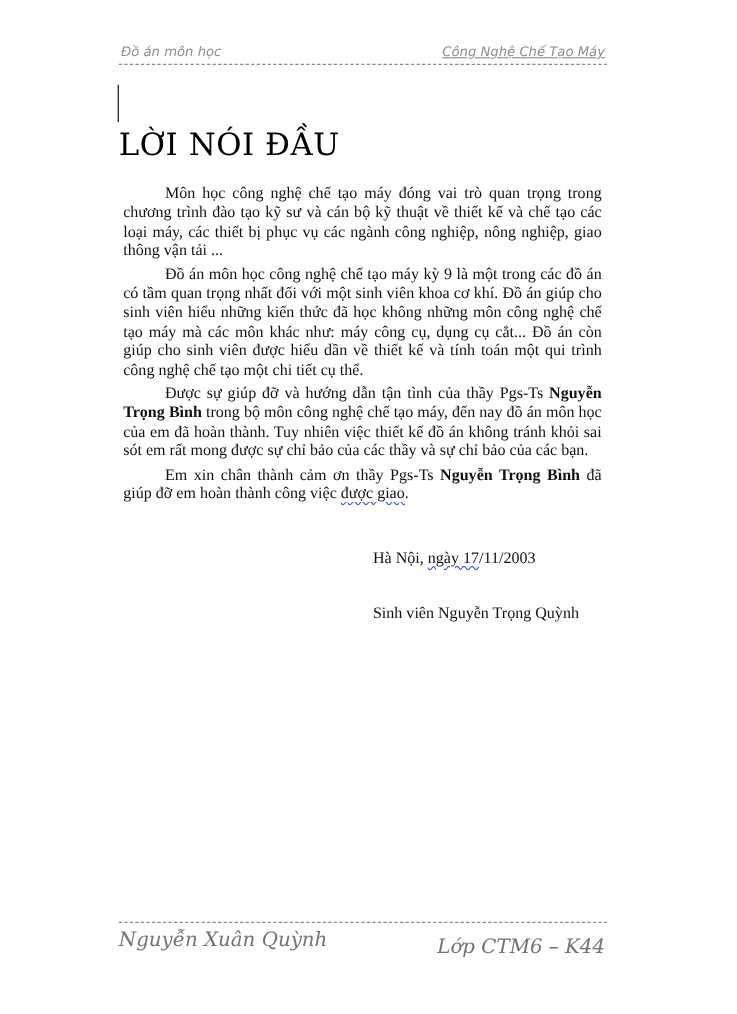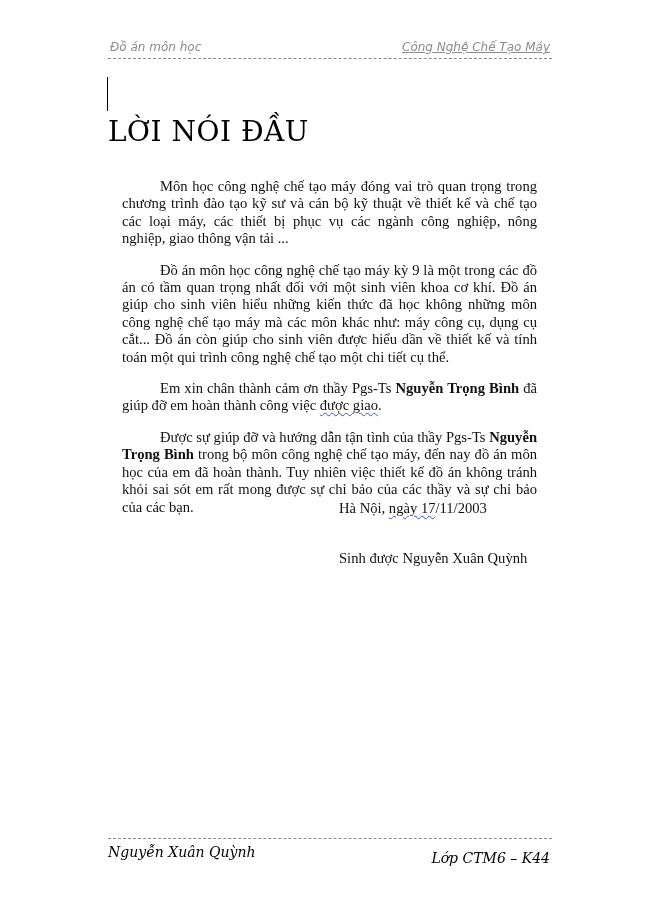--- a/index.html
+++ b/index.html
@@ -20,35 +20,35 @@
       position: absolute; left: 108px; top: 115px;
       font-family: "DejaVu Serif", serif; font-weight: normal; font-size: 28px; color: #000;
       letter-spacing: 0.5px;
     }
 
     .body-text {
       position: absolute; left: 108px; top: 164px; width: 443px;
       font-family: "Liberation Serif", serif; font-size: 14.6px; line-height: 17.4px; color: #111;
       text-align: justify;
     }
-    .body-text p { margin: 14px; text-indent: 38px; }
+    .body-text p { margin: 4px; text-indent: 38px; }
     .body-text b { font-weight: bold; }
     .squiggle { text-decoration: underline wavy #3b4fd6; text-decoration-thickness: 1px; text-underline-offset: 2px; }
 
     .signature {
       position: absolute; left: 339px;
       font-family: "Liberation Serif", serif; font-size: 14.6px; color: #111;
     }
     .sig-date { top: 500px; }
     .sig-name { top: 550px; }
 
     .footer {
       position: absolute; left: 108px; top: 838px; width: 444px; height: 30px;
       border-top: 1px dashed #8a8a8a;
-      font-family: "DejaVu Serif", serif; font-style: italic; font-size: 14px; color: #000000;
+      font-family: "DejaVu Serif", serif; font-style: italic; font-size: 18px; color: #737373;
     }
     .footer .left { position: absolute; left: 0; top: 5px; }
     .footer .right { position: absolute; right: 2px; top: 11px; }
   </style>
 </head>
 <body>
 
 <div class="page">
 
   <div class="header">
@@ -56,26 +56,26 @@
     <span class="right">Công Nghệ Chế Tạo Máy</span>
   </div>
 
   <div class="cursor"></div>
 
   <div class="title">LỜI NÓI ĐẦU</div>
 
   <div class="body-text">
     <p>Môn học công nghệ chế tạo máy đóng vai trò quan trọng trong chương trình đào tạo kỹ sư và cán bộ kỹ thuật về thiết kế và chế tạo các loại máy, các thiết bị phục vụ các ngành công nghiệp, nông nghiệp, giao thông vận tải ...</p>
     <p>Đồ án môn học công nghệ chế tạo máy kỳ 9 là một trong các đồ án có tầm quan trọng nhất đối với một sinh viên khoa cơ khí. Đồ án giúp cho sinh viên hiểu những kiến thức đã học không những môn công nghệ chế tạo máy mà các môn khác như: máy công cụ, dụng cụ cắt... Đồ án còn giúp cho sinh viên được hiểu dần về thiết kế và tính toán một qui trình công nghệ chế tạo một chi tiết cụ thể.</p>
+    <p><span>Được sự giúp đỡ và hướng dẫn tận tình của thầy Pgs-Ts </span><b>Nguyễn Trọng Bình</b><span> trong bộ môn công nghệ chế tạo máy, đến nay đồ án môn học của em đã hoàn thành. Tuy nhiên việc thiết kế đồ án không tránh khỏi sai sót em rất mong được sự chỉ bảo của các thầy và sự chỉ bảo của các bạn.</span></p>
     <p><span>Em xin chân thành cảm ơn thầy Pgs-Ts </span><b>Nguyễn Trọng Bình</b><span> đã giúp đỡ em hoàn thành công việc </span><span class="squiggle">được  giao</span><span>.</span></p>
-    <p><span>Được sự giúp đỡ và hướng dẫn tận tình của thầy Pgs-Ts </span><b>Nguyễn Trọng Bình</b><span> trong bộ môn công nghệ chế tạo máy, đến nay đồ án môn học của em đã hoàn thành. Tuy nhiên việc thiết kế đồ án không tránh khỏi sai sót em rất mong được sự chỉ bảo của các thầy và sự chỉ bảo của các bạn.</span></p>
   </div>
 
   <div class="signature sig-date"><span>Hà Nội, </span><span class="squiggle">ngày  17</span><span>/11/2003</span></div>
 
-  <div class="signature sig-name">Sinh được Nguyễn Xuân Quỳnh</div>
+  <div class="signature sig-name">Sinh viên Nguyễn Trọng Quỳnh</div>
 
   <div class="footer">
     <span class="left">Nguyễn Xuân Quỳnh</span>
     <span class="right">Lớp CTM6 – K44</span>
   </div>
 
 </div>
 
 </body></html>

